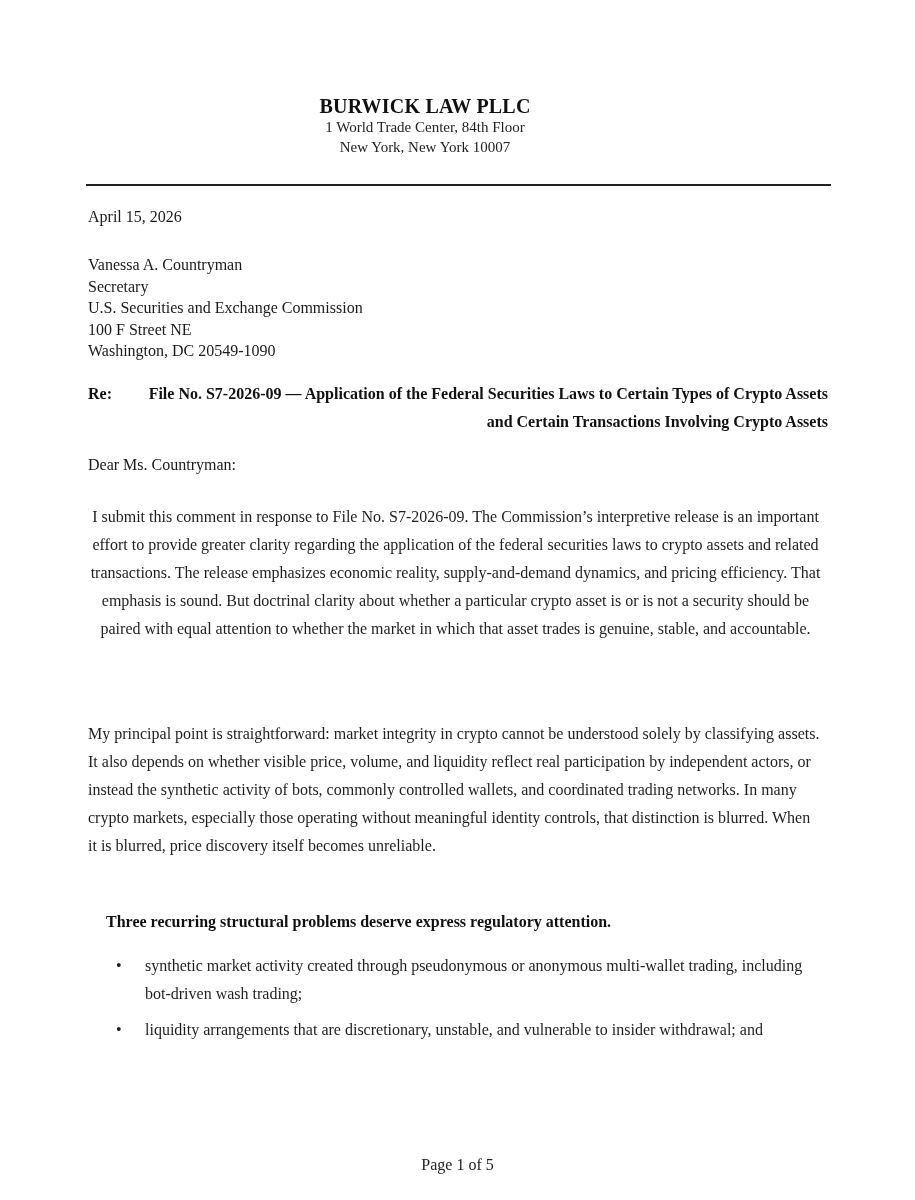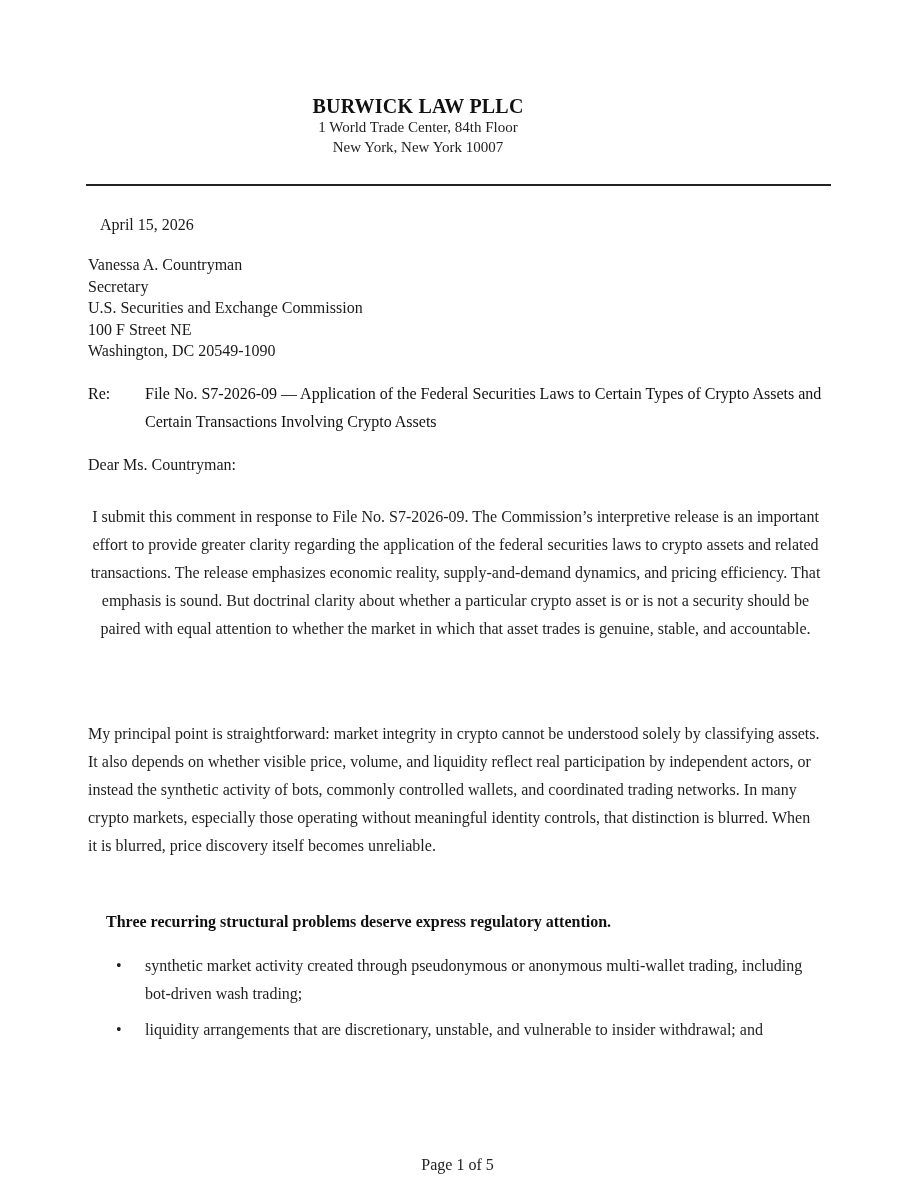--- a/index.html
+++ b/index.html
@@ -18,21 +18,21 @@
     .page {
       position: absolute;
       left: 0; top: 0;
       width: 915px;
       height: 1200px;
       background: #ffffff;
     }
     .letterhead {
       position: absolute;
       top: 95px;
-      left: 4px;
+      left: 11px;
       width: 766px;
       text-align: center;
       padding-left: 31px;
     }
     .firm-name {
       font-weight: bold;
       font-size: 20px;
       line-height: 22px;
       letter-spacing: 0.2px;
       color: #111;
@@ -50,43 +50,43 @@
       height: 0;
       border-top: 2px solid #222;
     }
     .body-text {
       font-size: 16px;
       line-height: 28px;
       color: #1e1e1e;
     }
     .date {
       position: absolute;
-      top: 214px;
-      left: 88px;
-      font-size: 16px;
-      line-height: 22px;
-      margin-left: 12px;
+      top: 206px;
+      left: 88px;
+      font-size: 16px;
+      line-height: 22px;
     }
     .recipient {
       position: absolute;
       top: 254px;
       left: 88px;
       font-size: 16px;
       line-height: 21.5px;
     }
     .recipient div { white-space: nowrap; }
     .re-block {
       position: absolute;
       top: 380px;
       left: 88px;
       width: 740px;
-      font-weight: normal;
+      font-weight: bold;
       font-size: 16px;
       line-height: 28px;
       color: #111;
+      text-align: right;
     }
     .re-label {
       position: absolute;
       left: 0;
       top: 0;
     }
     .re-text {
       margin-left: 57px;
     }
     .salutation {

